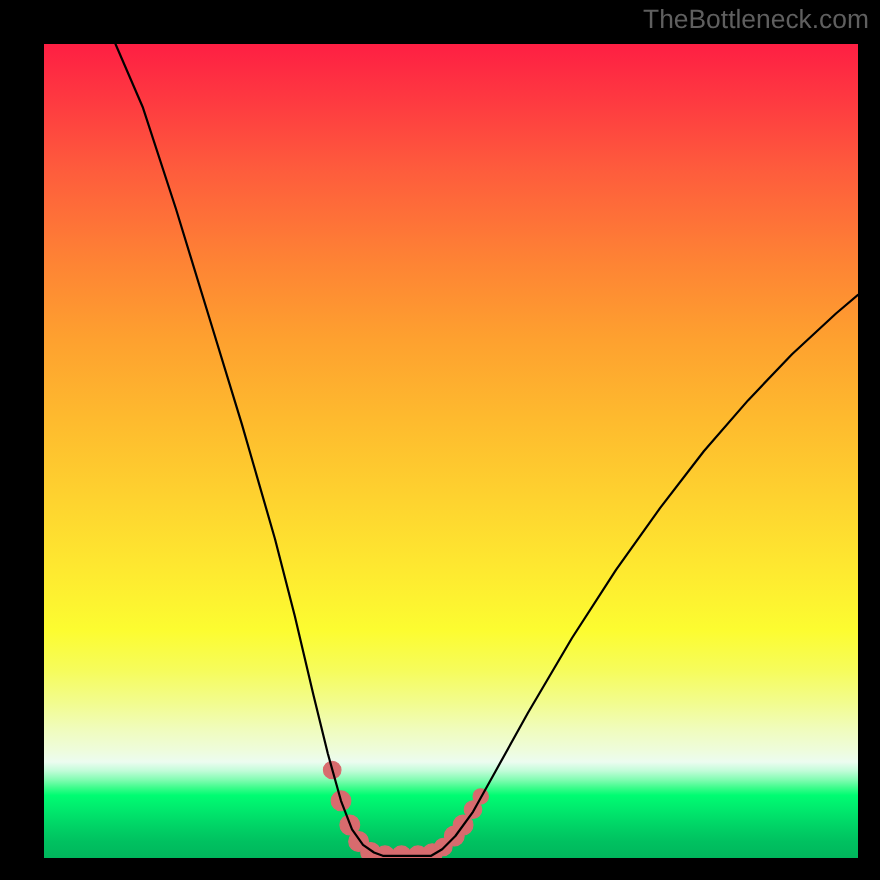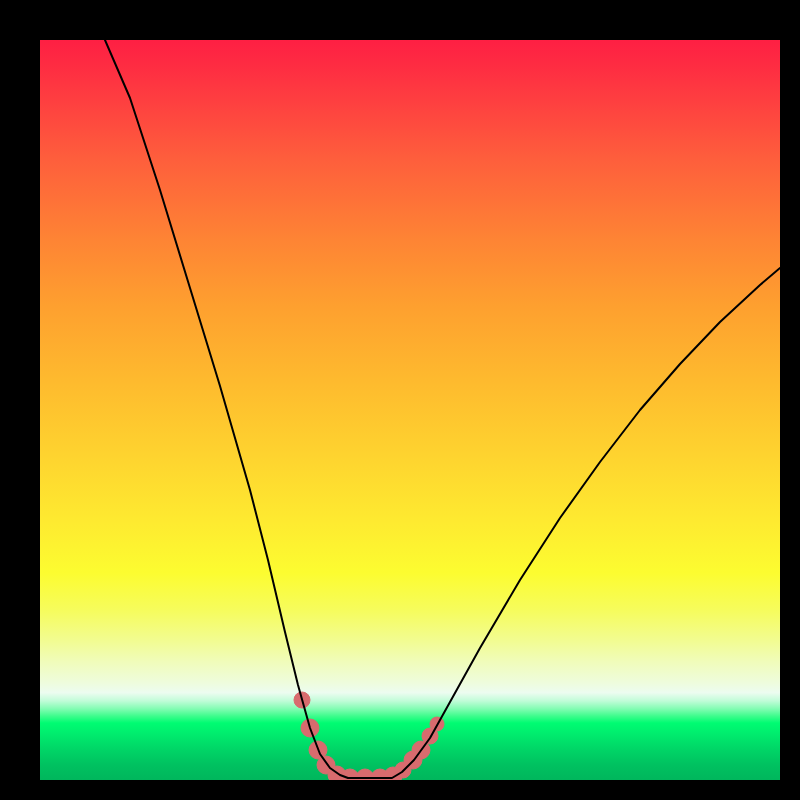--- a/index.html
+++ b/index.html
@@ -100,13 +100,14 @@
           <circle cx="363" cy="730" r="8" fill="#d86b6e" stroke="#d86b6e"></circle>
           <circle cx="373" cy="720" r="9" fill="#d86b6e" stroke="#d86b6e"></circle>
           <circle cx="381" cy="710" r="9" fill="#d86b6e" stroke="#d86b6e"></circle>
           <circle cx="390" cy="696" r="8" fill="#d86b6e" stroke="#d86b6e"></circle>
           <circle cx="397" cy="684" r="7" fill="#d86b6e" stroke="#d86b6e"></circle>
         </g>
       <path id="curve-path" fill="none" stroke-width="2" stroke-linecap="round" stroke-linejoin="round" d="M65 0 L90 58 L120 150 L150 248 L180 346 L210 450 L228 520 L245 592 L258 645 L270 688 L280 714 L290 728 L300 735 L308 738 L308 738 L352 738 L352 738 L362 732 L374 720 L390 698 L410 662 L440 608 L480 540 L520 478 L560 422 L600 370 L640 324 L680 282 L720 245 L740 228" stroke="#000000"></path>
     </svg>
   </div>
 
+  <div class="attribution">TheBottleneck.com</div>
 </div>
 
 </body></html>

